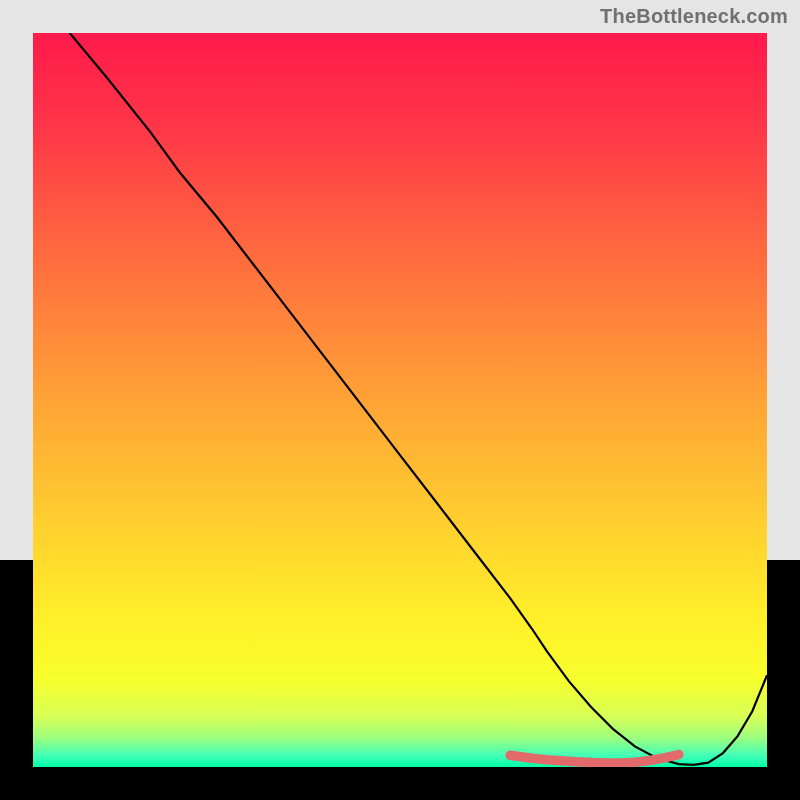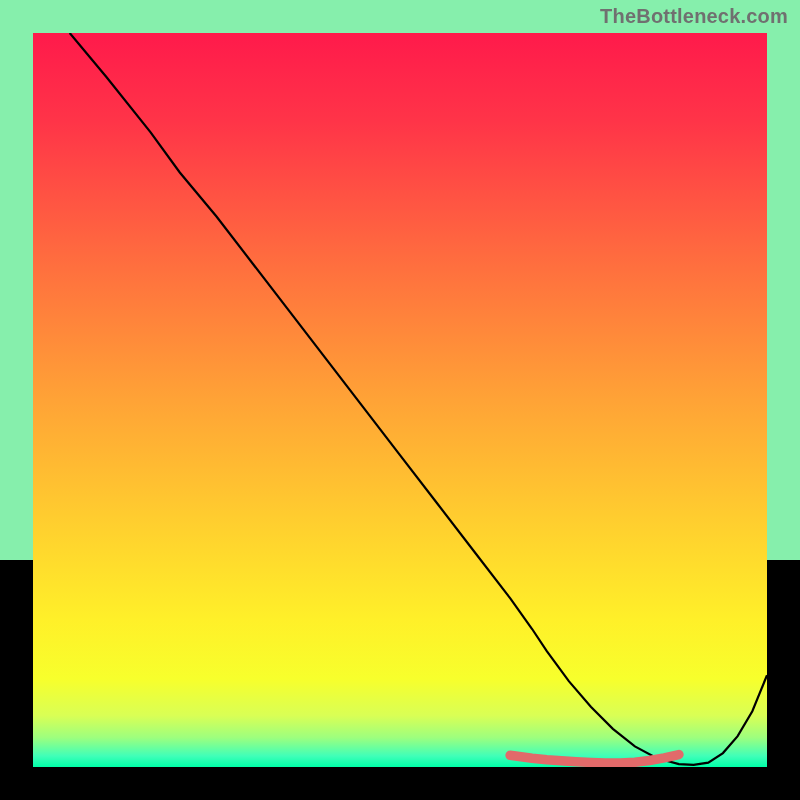--- a/index.html
+++ b/index.html
@@ -7,21 +7,21 @@
     padding: 0;
     width: 800px;
     height: 800px;
     background: #000;
     overflow: hidden;
   }
   .stage {
     position: relative;
     width: 800px;
     height: 560px;
-    background: #86efac;
+    background: #e5e5e5;
   }
   .watermark {
     position: absolute;
     top: 5px;
     right: 12px;
     color: #707070;
     font-family: Arial, Helvetica, sans-serif;
     font-size: 20px;
     font-weight: bold;
     letter-spacing: 0.2px;

